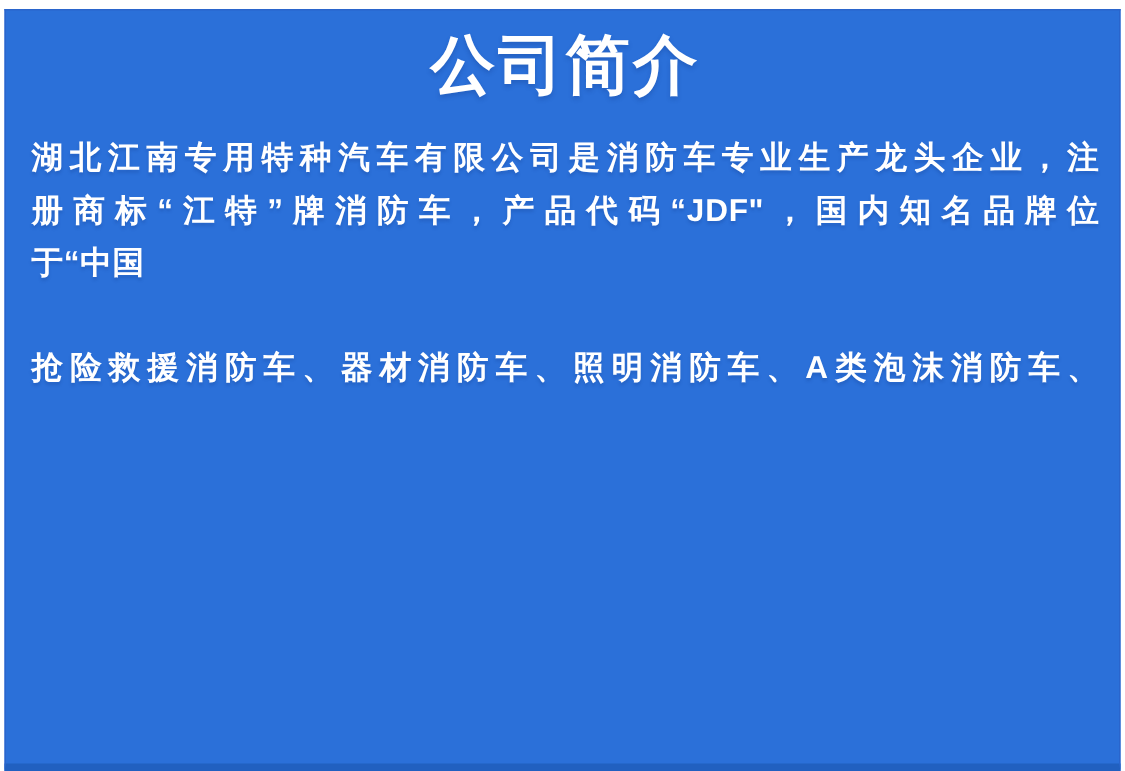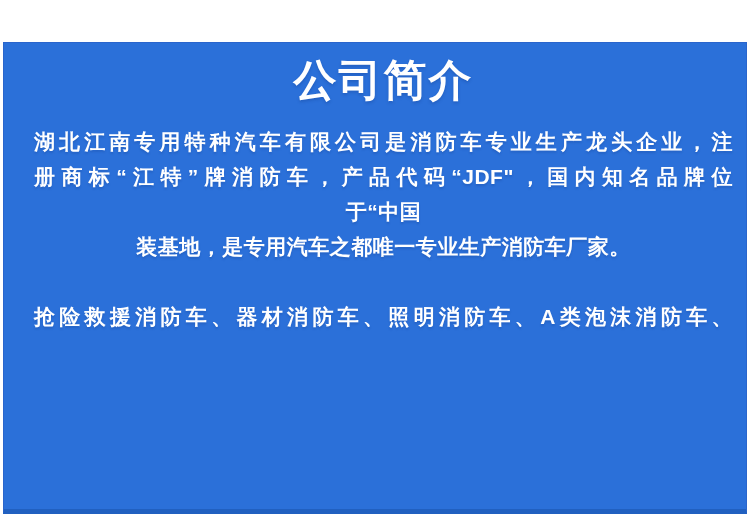--- a/index.html
+++ b/index.html
@@ -14,22 +14,21 @@
   .panel {
     position: absolute;
     left: 3px;
     right: 3px;
     top: 6px;
     bottom: 0;
     box-sizing: border-box;
     background: var(--panel-bg, #2b70d9);
     border: 1px solid var(--panel-border, #2a65cc);
     border-bottom: 5px solid var(--panel-border-dark, #2160c0);
-    padding: 12px 13px 0 30px;
-    margin-top: 36px;
+    padding: 12px 13px 0 17px;
   }
   .title {
     margin: 2px 0 20px 0;
     color: var(--text, #ffffff);
     font-size: 43px;
     line-height: 47px;
     font-weight: bold;
     text-align: center;
     letter-spacing: 2px;
     text-shadow: 0 2px 3px rgba(20, 60, 140, 0.30);
@@ -39,40 +38,39 @@
     font-weight: bold;
     font-size: 21px;
     line-height: 35px;
     letter-spacing: 0.5px;
     text-shadow: 0 2px 2px rgba(20, 60, 140, 0.25);
   }
   .para + .para {
     margin-top: 35px;
   }
   .line {
-    text-align: center;
+    text-align: left;
     white-space: normal;
   }
   .line.fill {
     text-align: justify;
     text-align-last: justify;
   }
 </style>
 </head>
 <body>
 
 <div class="panel">
 
   <h1 class="title">公司简介</h1>
 
   <div class="para">
     <div class="line fill">湖北江南专用特种汽车有限公司是消防车专业生产龙头企业，注</div>
     <div class="line fill">册商标“江特”牌消防车，产品代码“JDF"，国内知名品牌位</div>
     <div class="line">于“中国</div>
-    <div class="line">装基地，是专用汽车之都唯一专业生产消防车厂家。</div>
   </div>
 
   <div class="para">
     <div class="line fill">抢险救援消防车、器材消防车、照明消防车、A类泡沫消防车、</div>
 
   </div>
 
 </div>
 
 </body></html>

